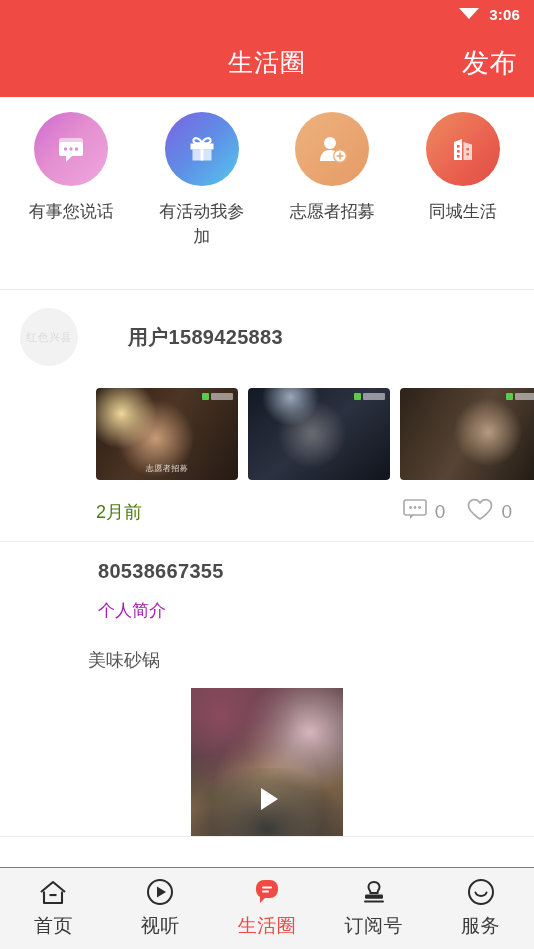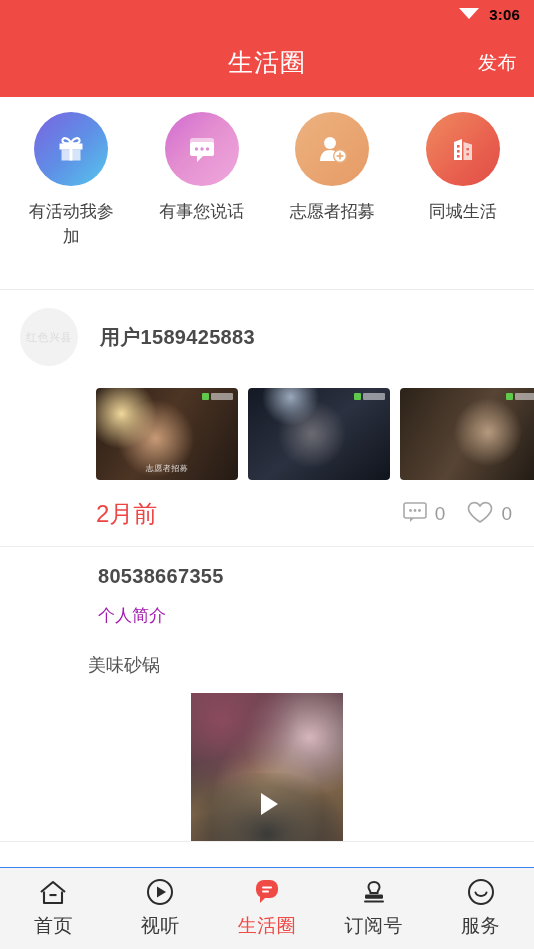--- a/index.html
+++ b/index.html
@@ -10,31 +10,31 @@
   }
   #app { position: relative; width: 534px; height: 949px; background: #ffffff; overflow: hidden; }
 
   
   .statusbar {
     height: 28px; background: #f04a45; display: flex;
     align-items: center; justify-content: flex-end;
     padding: 0 14px 0 0; gap: 9px;
   }
   .wifi-icon { display: block; }
-  .status-time { color: #000000; font-size: 15px; font-weight: bold; letter-spacing: .2px; }
+  .status-time { color: #ffffff; font-size: 15px; font-weight: bold; letter-spacing: .2px; }
 
   
   .header {
     height: 69px; background: #f04a45; position: relative;
     display: flex; align-items: center; justify-content: center;
   }
   .header-title { color: #fff; font-size: 25px; letter-spacing: 1px; }
   .header-action {
     position: absolute; right: 17px; top: 50%; transform: translateY(-50%);
-    color: #fff; font-size: 19px; letter-spacing: .5px;
+    color: #fff; font-size: 27px; letter-spacing: .5px;
   }
 
   
   .entries {
     background: #fff; display: flex; padding: 15px 6px 10px 6px;
     border-bottom: 1px solid #ececec; height: 193px; align-items: flex-start;
   }
   .entry { flex: 1 1 0; display: flex; flex-direction: column; align-items: center; }
   .entry-circle {
     width: 74px; height: 74px; border-radius: 50%;
@@ -47,21 +47,21 @@
   .e4 { background: linear-gradient(135deg, #ef8a5f 0%, #e9614f 60%, #e04d46 100%); }
   .entry-label {
     font-size: 17px; color: #444; text-align: center; line-height: 1.45;
     width: 92px;
   }
 
   
   .feed { background: #fff; }
   .post { background: #fff; padding: 18px 0 0 0; border-bottom: 1px solid #ededed; }
 
-  .post-head { display: flex; align-items: center; padding: 0 20px; }
+  .post-head { display: flex; align-items: center; padding: 0 20px; gap: 28px; }
   .avatar {
     width: 58px; height: 58px; border-radius: 50%; background: #f2f2f2;
     display: flex; align-items: center; justify-content: center; flex: none;
   }
   .avatar-text { font-size: 11px; color: #dcdcdc; letter-spacing: .5px; }
   .post-user { margin-left: 22px; }
   .user-name { font-size: 20px; font-weight: bold; color: #4a4a4a; letter-spacing: .3px; }
   .user-sub { font-size: 17px; color: #a21caf; margin-top: 16px; }
 
   .thumbs { display: flex; gap: 10px; padding: 22px 16px 0 96px; }
@@ -86,21 +86,21 @@
   .mark-dot { width: 7px; height: 7px; background: #5ec94a; border-radius: 1px; }
   .mark-bar { width: 22px; height: 7px; background: rgba(255,255,255,.5); border-radius: 1px; }
   .thumb-cap {
     position: absolute; bottom: 6px; left: 0; right: 0; text-align: center;
     font-size: 8px; color: rgba(255,255,255,.82); letter-spacing: .5px;
   }
 
   .post-meta {
     display: flex; align-items: center; padding: 18px 22px 16px 96px;
   }
-  .post-time { font-size: 24px; color: #ef4444; }
+  .post-time { font-size: 18px; color: #4d7c0f; }
   .meta-actions { margin-left: auto; display: flex; align-items: center; gap: 22px; }
   .meta-item { display: flex; align-items: center; gap: 8px; }
   .meta-count { font-size: 19px; color: #9a9a9a; }
 
   .post-text { font-size: 18px; color: #555; padding: 26px 20px 0 88px; }
   .video-wrap { padding: 16px 0 0 0; display: flex; justify-content: center; }
   .video {
     width: 152px; height: 148px; position: relative; overflow: hidden;
     background:
       radial-gradient(ellipse at 20% 18%, #8b4a5e 0%, rgba(139,74,94,0) 45%),
@@ -143,44 +143,44 @@
   </div>
 
   <div class="header">
     <span class="header-title">生活圈</span>
     <span class="header-action">发布</span>
   </div>
 
   <div class="entries">
 
     <div class="entry">
-      <div class="entry-circle e2">
-        <svg width="40" height="40" viewBox="0 0 40 40">
-          <path d="M20 14 C17 8 11 8 11.5 12 C12 15 17 14.5 20 14 Z" fill="none" stroke="#ffffff" stroke-width="2.2"></path>
-          <path d="M20 14 C23 8 29 8 28.5 12 C28 15 23 14.5 20 14 Z" fill="none" stroke="#ffffff" stroke-width="2.2"></path>
-          <rect x="8.5" y="14.5" width="23" height="6" fill="#ffffff"></rect>
-          <rect x="10.5" y="20.5" width="19" height="11" fill="#ffffff" opacity=".75"></rect>
-          <rect x="18.6" y="14.5" width="2.8" height="17" fill="#ffffff"></rect>
-        </svg>
-      </div>
-      <div class="entry-label">有活动我参加</div>
-    </div>
-
-    <div class="entry">
       <div class="entry-circle e1">
         <svg width="40" height="40" viewBox="0 0 40 40">
           <rect x="8" y="9" width="24" height="18" rx="2.5" fill="#ffffff" opacity=".55"></rect>
           <rect x="8" y="13" width="24" height="14" rx="2.5" fill="#ffffff"></rect>
           <path d="M15 26 L15 33 L22 26 Z" fill="#ffffff"></path>
           <circle cx="14.5" cy="20" r="1.7" fill="#e08fd6"></circle>
           <circle cx="20" cy="20" r="1.7" fill="#e08fd6"></circle>
           <circle cx="25.5" cy="20" r="1.7" fill="#e08fd6"></circle>
         </svg>
       </div>
       <div class="entry-label">有事您说话</div>
+    </div>
+
+    <div class="entry">
+      <div class="entry-circle e2">
+        <svg width="40" height="40" viewBox="0 0 40 40">
+          <path d="M20 14 C17 8 11 8 11.5 12 C12 15 17 14.5 20 14 Z" fill="none" stroke="#ffffff" stroke-width="2.2"></path>
+          <path d="M20 14 C23 8 29 8 28.5 12 C28 15 23 14.5 20 14 Z" fill="none" stroke="#ffffff" stroke-width="2.2"></path>
+          <rect x="8.5" y="14.5" width="23" height="6" fill="#ffffff"></rect>
+          <rect x="10.5" y="20.5" width="19" height="11" fill="#ffffff" opacity=".75"></rect>
+          <rect x="18.6" y="14.5" width="2.8" height="17" fill="#ffffff"></rect>
+        </svg>
+      </div>
+      <div class="entry-label">有活动我参加</div>
     </div>
 
     <div class="entry">
       <div class="entry-circle e3">
         <svg width="40" height="40" viewBox="0 0 40 40">
           <circle cx="18" cy="14" r="6" fill="#ffffff"></circle>
           <path d="M8 32 C8 24 13 21 18 21 C23 21 28 24 28 32 Z" fill="#ffffff"></path>
           <circle cx="28" cy="27" r="7" fill="#ebb07c"></circle>
           <circle cx="28" cy="27" r="5.6" fill="#ffffff"></circle>
           <rect x="27.1" y="23.6" width="1.8" height="6.8" fill="#ebb07c"></rect>

